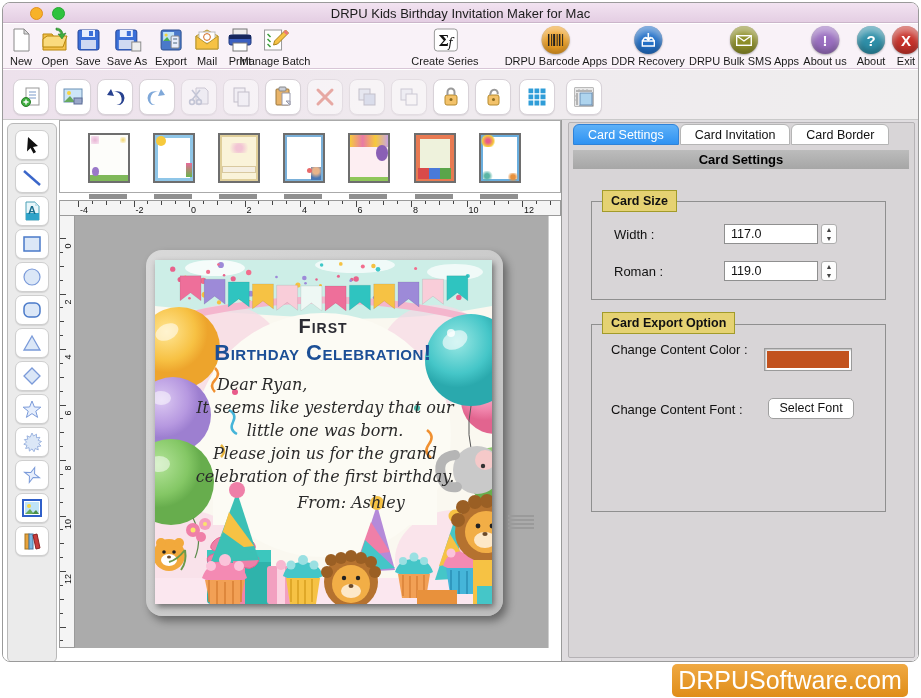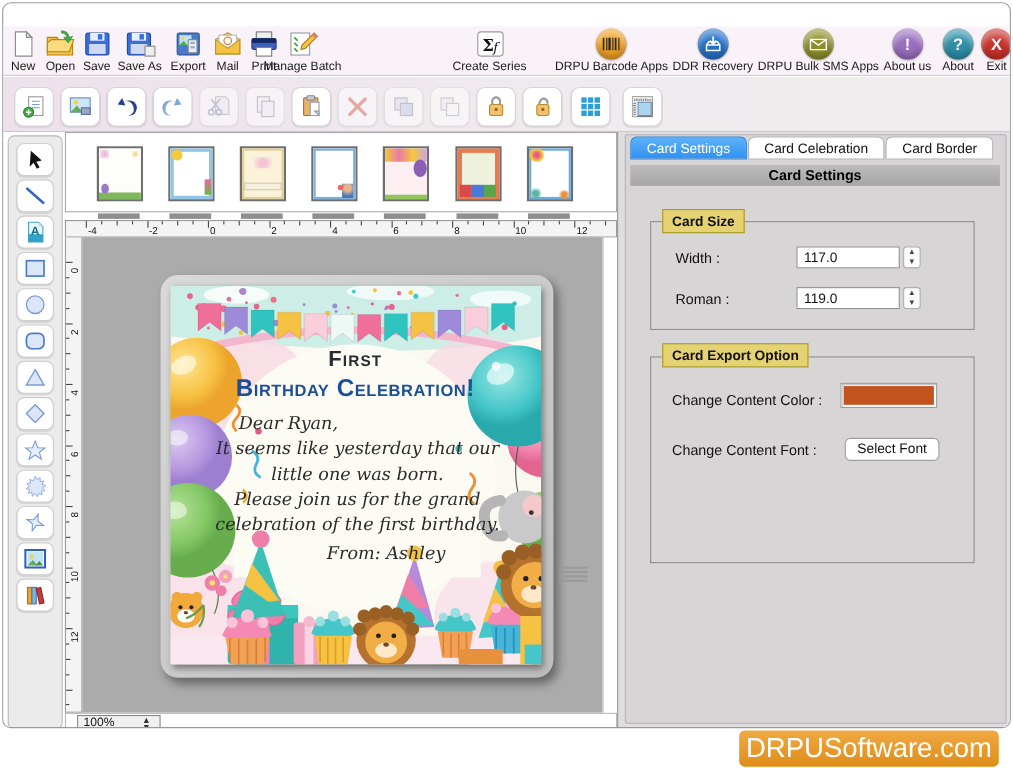--- a/index.html
+++ b/index.html
@@ -57,20 +57,25 @@
 .fontbox { position:absolute; background:#fff; border:1px solid #9a9a9a; font-size:12.5px; color:#111; padding:7px 0 0 8px; }
 .badge { position:absolute; left:672px; top:664px; width:236px; height:33px; background:linear-gradient(#f0a943,#df8d18); border-radius:5px; text-align:center; color:#fff; font-size:25px; line-height:32px; font-weight:500; }
 .circle-icon { width:28px; height:28px; border-radius:50%; display:flex; align-items:center; justify-content:center; color:#fff; font-weight:bold; font-size:15px; margin:0 auto; box-shadow:inset 0 6px 6px rgba(255,255,255,.45), inset 0 -4px 6px rgba(0,0,0,.25), 0 1px 2px rgba(0,0,0,.3); }
 </style>
 </head>
 <body>
 
 <div id="stage">
   <div class="window">
 
+    <div class="titlebar">
+      <span class="light yellow"></span>
+      <span class="light green"></span>
+      <div class="title">DRPU Kids Birthday Invitation Maker for Mac</div>
+    </div>
 
     <div class="toolbar">
       <div class="tb-item" style="left:18px">
         <span class="ticon"><svg width="30" height="28">
               <path d="M8 3 h10 l5 5 v17 h-15 z" fill="#fff" stroke="#8a8a8a"></path>
               <path d="M18 3 l5 5 h-5 z" fill="#dcdcdc" stroke="#8a8a8a"></path>
             </svg></span>
         <span class="tlabel">New</span>
       </div>
       <div class="tb-item" style="left:52px">
@@ -790,48 +795,42 @@
         </div>
         <div class="grip">
             <div></div>
             <div></div>
             <div></div>
             <div></div>
           </div>
       </div>
       <div class="canvas-right-strip"></div>
 
-      <div class="bottombar">
-        <div class="zoombox">
-          <span>100%</span>
-          <span class="zoomstep">▲<br>▼</span>
-        </div>
-      </div>
 
       <div class="rpanel">
         <div class="rinner">
           <div class="tabs">
             <div class="tab active">Card Settings</div>
-            <div class="tab">Card Celebration</div>
+            <div class="tab">Card Invitation</div>
             <div class="tab">Card Border</div>
           </div>
           <div class="pheader">Card Settings</div>
 
           <div class="group" style="left:22px;top:78px;width:295px;height:99px"></div>
           <div class="grouplabel" style="left:33px;top:67px">Card Size</div>
           <div class="flabel" style="left:45px;top:104px">Width :</div>
           <input class="finput" style="left: 155px; top: 101px;" value="117.0">
           <div class="stepper" style="left:252px;top:101px">▲<br>▼</div>
           <div class="flabel" style="left:45px;top:141px">Roman :</div>
           <input class="finput" style="left: 155px; top: 138px;" value="119.0">
           <div class="stepper" style="left:252px;top:138px">▲<br>▼</div>
 
           <div class="group" style="left:22px;top:201px;width:295px;height:188px"></div>
           <div class="grouplabel" style="left:33px;top:189px">Card Export Option</div>
-          <div class="flabel" style="left:42px;top:233px">Change Content Color :</div>
+          <div class="flabel" style="left:42px;top:219px">Change Content Color :</div>
           <div class="swatch-outer" style="left:195px;top:225px">
               <div class="swatch-inner" id="swatch" style="background: rgb(194, 82, 30);"></div>
             </div>
           <div class="flabel" style="left:42px;top:279px">Change Content Font :</div>
           <div class="selfont" style="left:199px;top:275px">Select Font</div>
         </div>
       </div>
     </div>
 
   </div>

